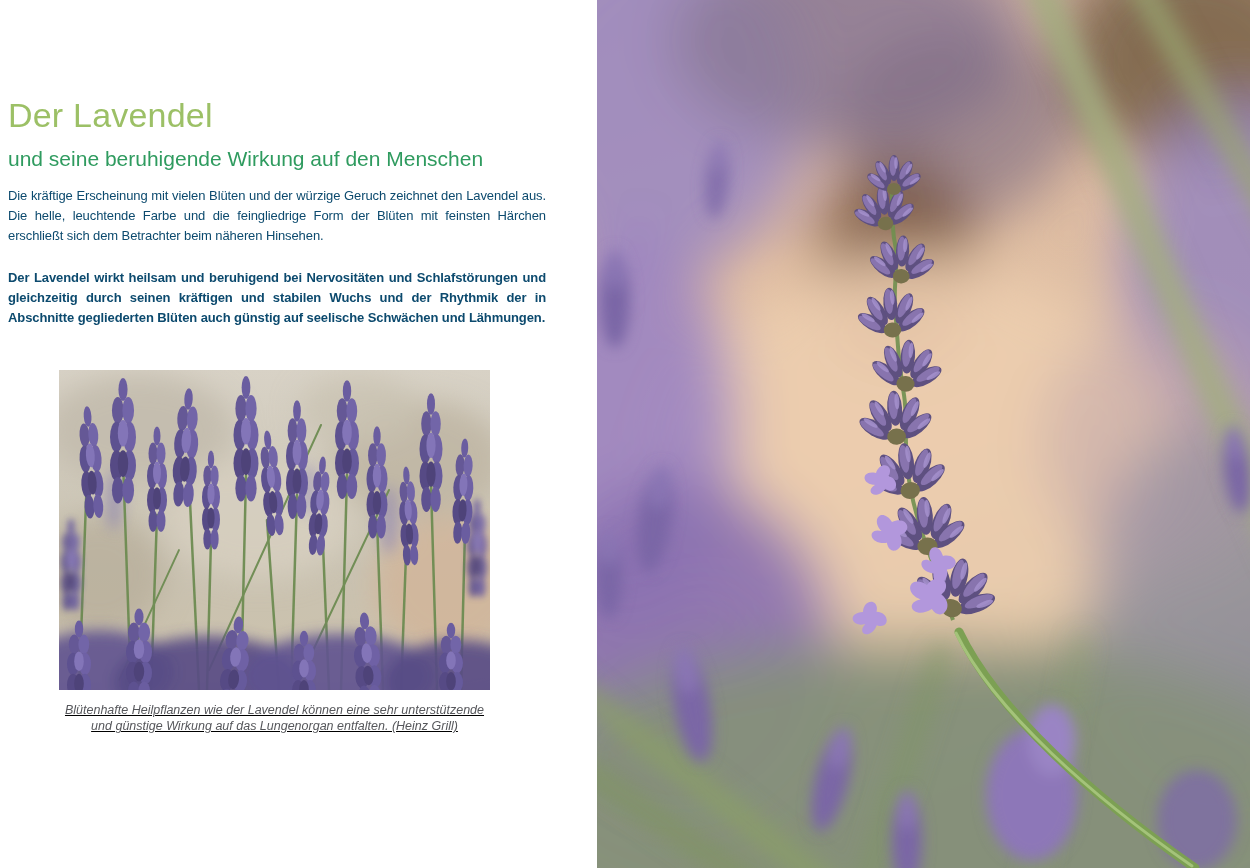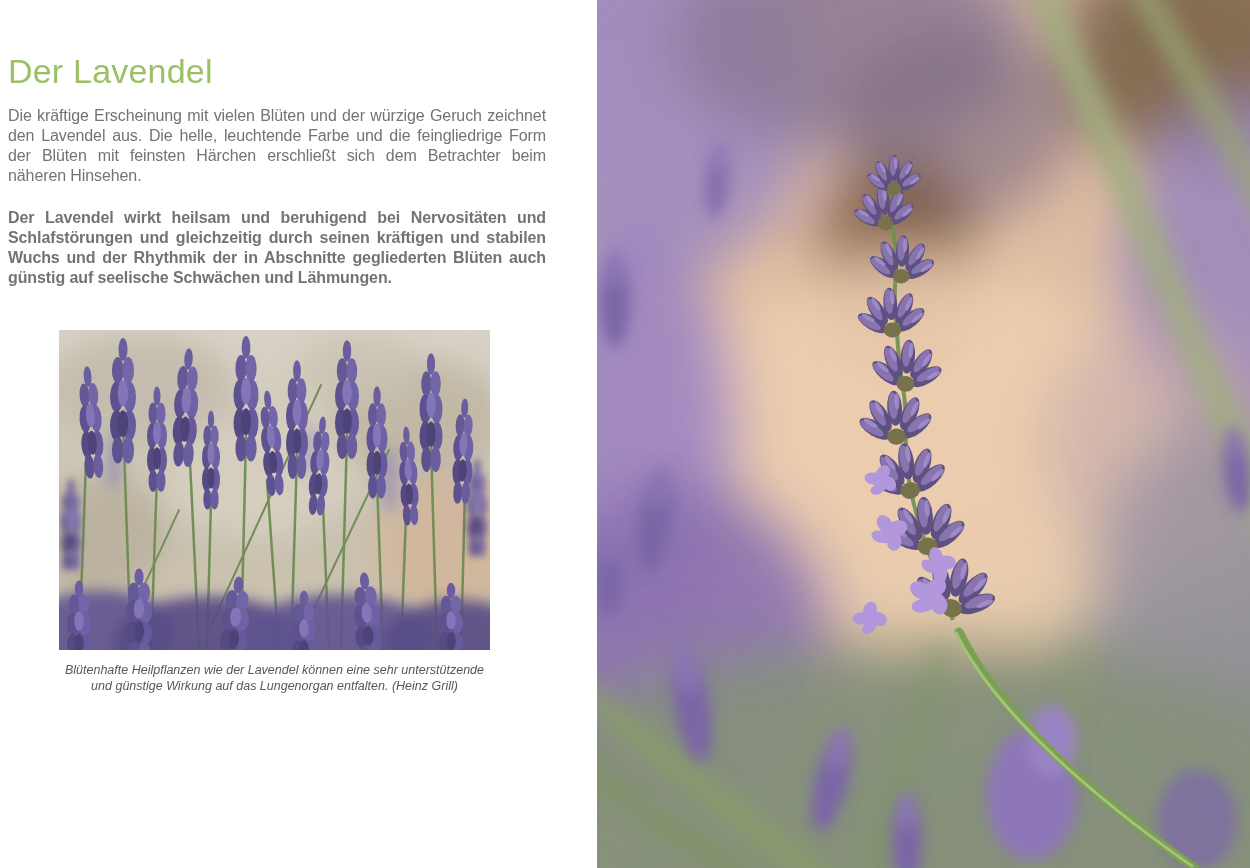--- a/index.html
+++ b/index.html
@@ -3,54 +3,55 @@
 <meta charset="utf-8">
 <style>
   html,body{margin:0;padding:0;}
   body{
     width:1250px;height:868px;overflow:hidden;
     font-family:"Liberation Sans",sans-serif;
     background:#ffffff;
   }
   .spread{display:flex;width:1250px;height:868px;}
   
-  .page-left{width:597px;height:704px;background:#ffffff;flex:0 0 597px;}
+  .page-left{width:597px;height:704px;background:#ffffff;flex:0 0 597px;margin-top:44px;}
   .content{margin-left:8px;width:538px;}
   h1.title{
     margin:52px 0 0 0;font-size:34px;line-height:1.15;font-weight:normal;
     color:#9cc066;letter-spacing:.2px;
   }
   h2.subtitle{
     margin:11px 0 0 0;font-size:21px;line-height:1.2;font-weight:normal;
     color:#2f9b5f;
   }
   p.body{
-    margin:15px 0 0 0;font-size:16px;line-height:20px;color:#737373;
+    margin:15px 0 0 0;font-size:13px;line-height:20px;color:#0c4a6e;
     text-align:justify;letter-spacing:-.1px;
   }
   p.body + p.body{margin-top:22px;font-weight:bold;}
-  figure.photo-fig{margin:42px 0 0 51px;width:431px;padding:0;}
+  figure.photo-fig{margin:42px 0 0 51px;width:431px;padding:0;text-decoration:underline;}
   .photo-left{width:431px;height:320px;overflow:hidden;display:block;}
   .photo-left svg{display:block;}
   figcaption.caption{
     margin-top:12px;width:431px;text-align:center;
     font-style:italic;font-size:12.5px;line-height:16px;color:#56575b;
   }
   
   .page-right{width:653px;height:868px;flex:0 0 653px;overflow:hidden;}
   .page-right svg{display:block;}
 </style>
 </head>
 <body>
 
 <div class="spread">
 
   <div class="page-left">
     <div class="content">
       <h1 class="title">Der Lavendel</h1>
+      <h2 class="subtitle">und seine beruhigende Wirkung auf den Menschen</h2>
       <p class="body">Die kräftige Erscheinung mit vielen Blüten und der würzige Geruch zeichnet den Lavendel aus. Die helle, leuchtende Farbe und die feingliedrige Form der Blüten mit feinsten Härchen erschließt sich dem Betrachter beim näheren Hinsehen.</p>
       <p class="body">Der Lavendel wirkt heilsam und beruhigend bei Nervositäten und Schlafstörungen und gleichzeitig durch seinen kräftigen und stabilen Wuchs und der Rhythmik der in Abschnitte gegliederten Blüten auch günstig auf seelische Schwächen und Lähmungen.</p>
 
       <figure class="photo-fig">
         <div class="photo-left">
 
           <svg width="431" height="320" viewBox="0 0 431 320" xmlns="http://www.w3.org/2000/svg">
             <defs>
               <linearGradient id="lbg" x1="0" y1="0" x2="0" y2="1">
                 <stop offset="0" stop-color="#d8d2c6"></stop>

